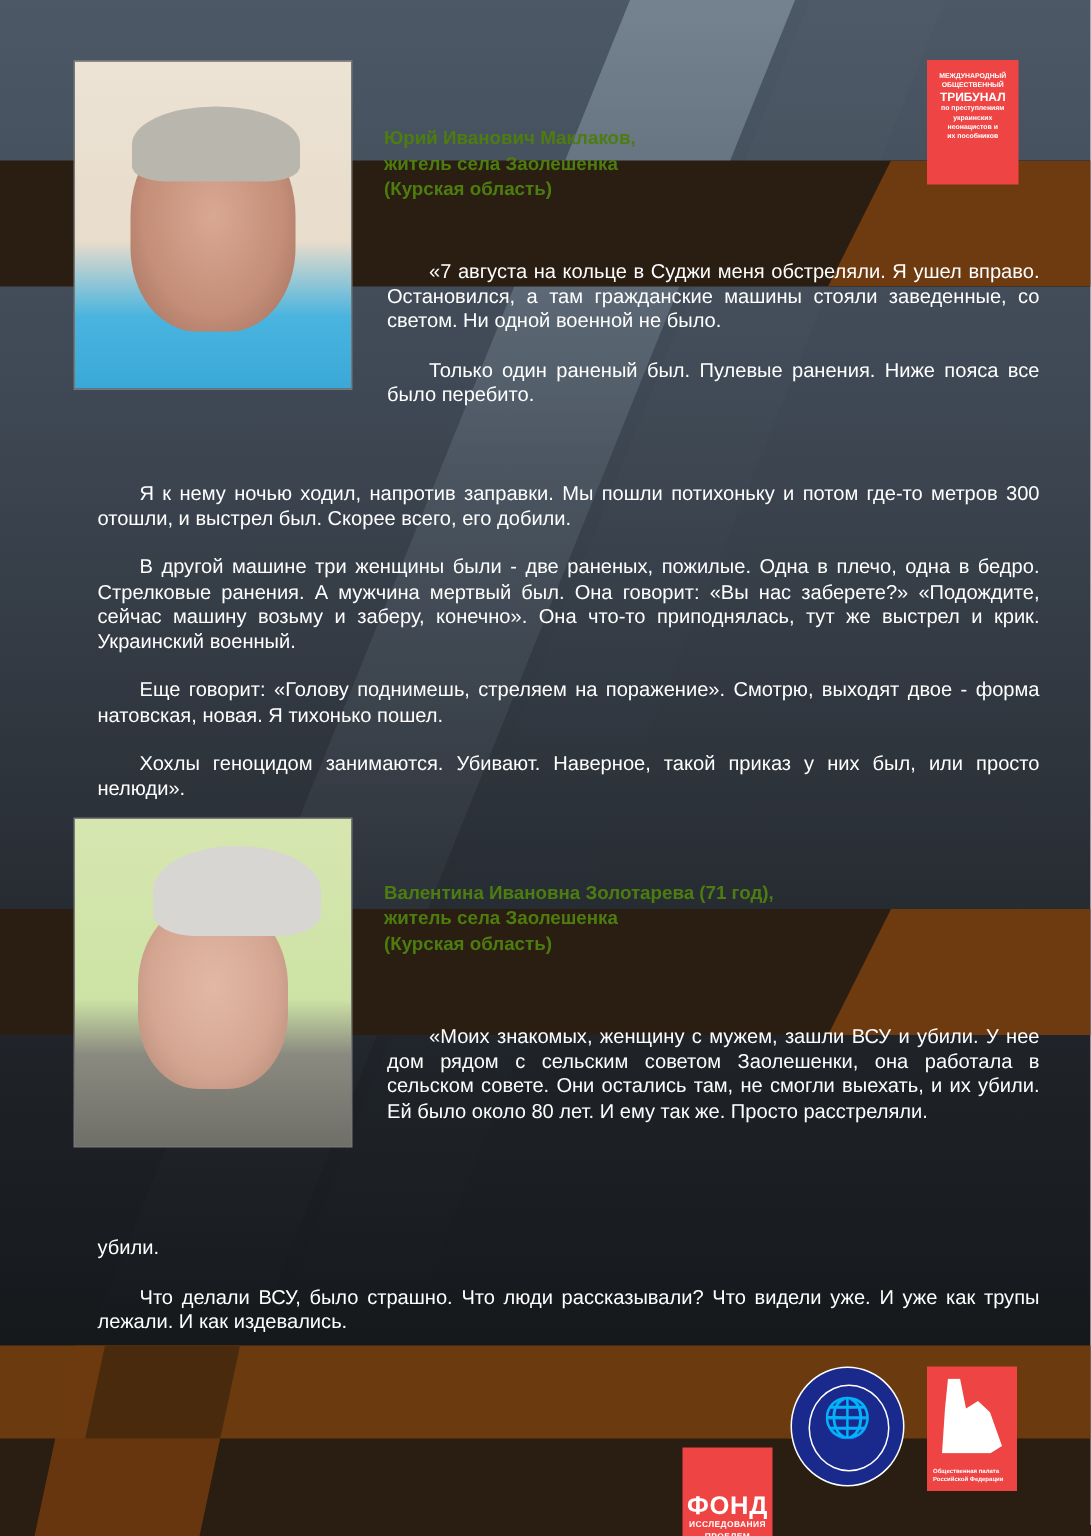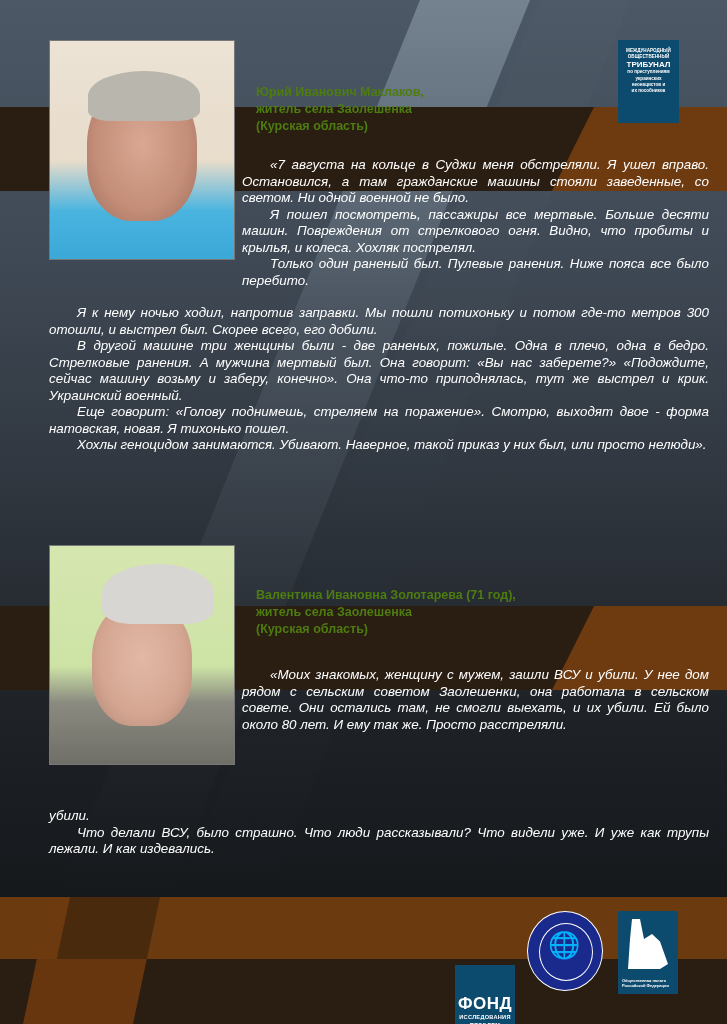--- a/index.html
+++ b/index.html
@@ -47,42 +47,42 @@
   .face2 { top:55px; width:100px; height:125px; background: radial-gradient(ellipse at 50% 45%, #e2b9a6 0%, #d4a692 60%, #b08573 100%); }
   .hair2 { position:absolute; top:18px; left:52px; width:112px; height:60px; border-radius:50% 50% 25% 25%; background:#d8d6d2; }
   .name-block {
     position:absolute; left:256px; font-weight:bold; font-size:12.5px; line-height:17px; color:#4d7c0f;
   }
   .name1 { top:84px; }
   .name2 { top:587px; }
   .text {
     position:absolute; font-size:13.4px; line-height:16.5px; color:#fff; text-align:justify;
   }
-  .text p { margin:0; text-indent:28px;font-style:italic; }
+  .text p { margin:16px; text-indent:28px; }
   .text p.noindent { text-indent:0; }
   .t1a { left:242px; top:157px; width:467px; }
   .t1b { left:49px; top:305px; width:660px; }
   .t2a { left:242px; top:667px; width:467px; }
   .t2b { left:49px; top:808px; width:660px; }
   .footer {
     position:absolute; left:0; top:897px; width:727px; height:127px; background:#2a1d12;
   }
   .footer .top-orange { position:absolute; top:0; left:0; width:727px; height:62px; background:#6b3a0f; }
   .footer .slant1 {
     position:absolute; top:0; left:50px; width:110px; height:127px;
     background: rgba(110,58,15,0.9);
     transform: skewX(-12deg); transform-origin: top left;
   }
   .footer .slant1b {
     position:absolute; top:0; left:70px; width:90px; height:62px;
     background: #4a2a0c;
     transform: skewX(-12deg); transform-origin: top left;
   }
   .logo-box {
-    position:absolute; background:#0c4a6e; color:#fff; text-align:center; font-weight:bold;
+    position:absolute; background:#ef4444; color:#fff; text-align:center; font-weight:bold;
   }
   .logo-tribunal { left:618px; top:40px; width:61px; height:83px; font-size:4.6px; line-height:6.2px; padding-top:8px; box-sizing:border-box; }
   .logo-tribunal .big { font-size:8px; line-height:9px; }
   .logo-fond { left:455px; top:965px; width:60px; height:83px; padding-top:30px; box-sizing:border-box; }
   .logo-fond .big { font-size:17px; line-height:18px; letter-spacing:0.5px; }
   .logo-fond .small { font-size:5.6px; line-height:8px; letter-spacing:0.3px; }
   .logo-globe {
     position:absolute; left:527px; top:911px; width:76px; height:80px; border-radius:50%;
     background:#1a2a8c; border:1px solid #fff; box-sizing:border-box;
   }
@@ -122,21 +122,20 @@
   <div class="face face1"></div>
   <div class="hair1"></div>
 </div>
 <div class="name-block name1">
   <div>Юрий Иванович Маклаков,</div>
   <div>житель села Заолешенка</div>
   <div>(Курская область)</div>
 </div>
 <div class="text t1a">
   <p>«7 августа на кольце в Суджи меня обстреляли. Я ушел вправо. Остановился, а там гражданские машины стояли заведенные, со светом. Ни одной военной не было.</p>
-  <p>Я пошел посмотреть, пассажиры все мертвые. Больше десяти машин. Повреждения от стрелкового огня. Видно, что пробиты и крылья, и колеса. Хохляк пострелял.</p>
   <p>Только один раненый был. Пулевые ранения. Ниже пояса все было перебито.</p>
 </div>
 <div class="text t1b">
   <p>Я к нему ночью ходил, напротив заправки. Мы пошли потихоньку и потом где-то метров 300 отошли, и выстрел был. Скорее всего, его добили.</p>
   <p>В другой машине три женщины были - две раненых, пожилые. Одна в плечо, одна в бедро. Стрелковые ранения. А мужчина мертвый был. Она говорит: «Вы нас заберете?» «Подождите, сейчас машину возьму и заберу, конечно». Она что-то приподнялась, тут же выстрел и крик. Украинский военный.</p>
   <p>Еще говорит: «Голову поднимешь, стреляем на поражение». Смотрю, выходят двое - форма натовская, новая. Я тихонько пошел.</p>
   <p>Хохлы геноцидом занимаются. Убивают. Наверное, такой приказ у них был, или просто нелюди».</p>
 </div>
 
 <div class="photo photo2">

